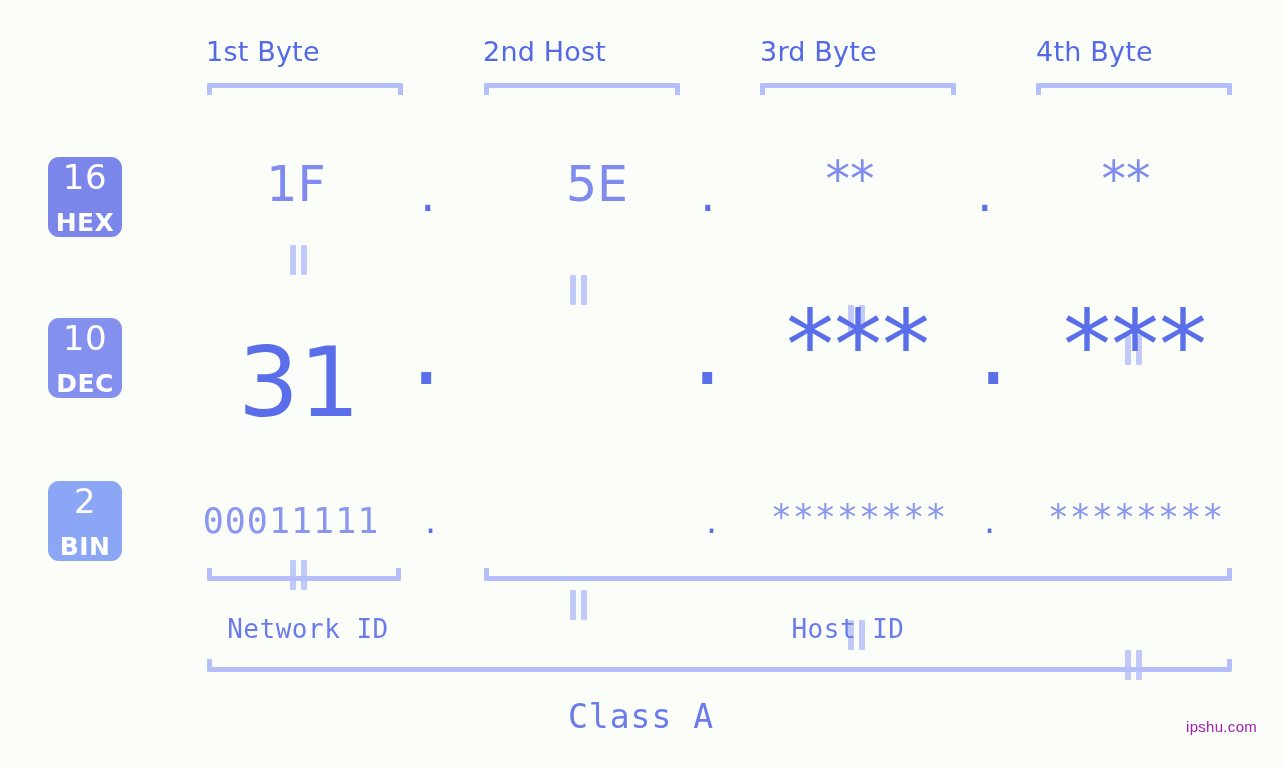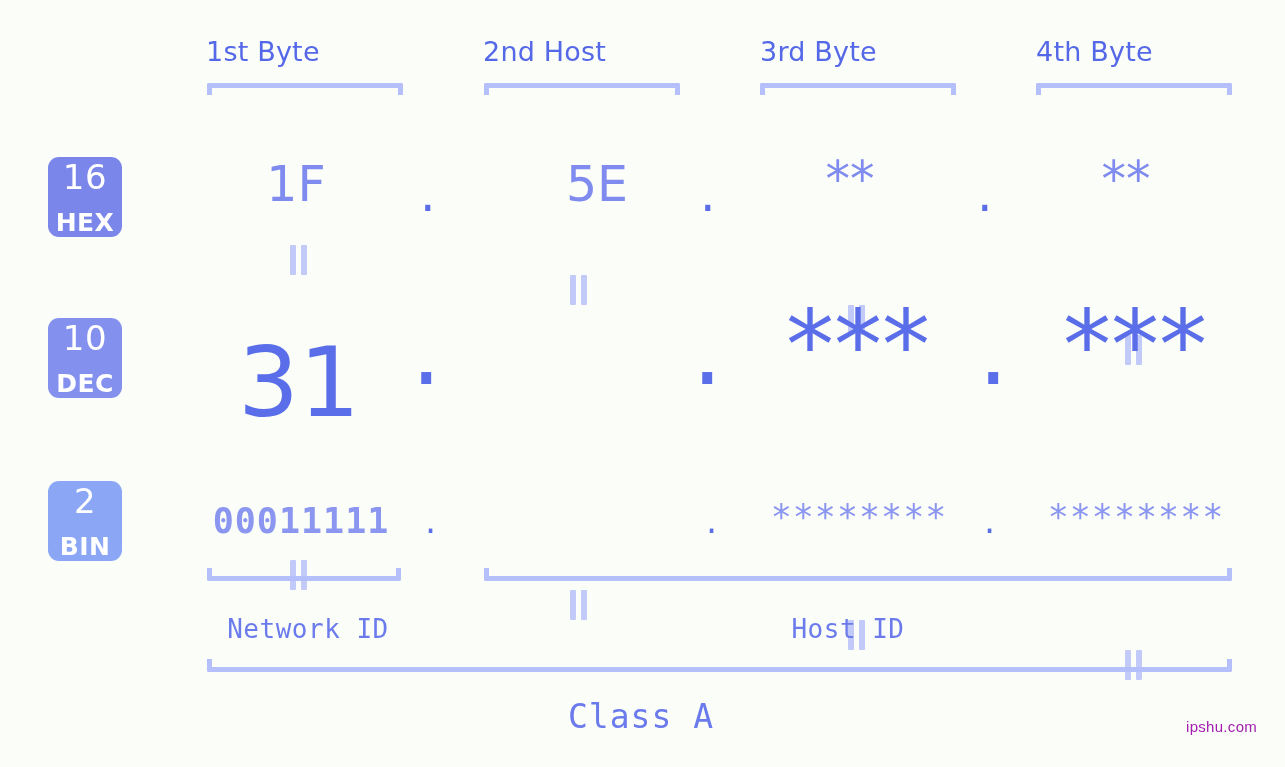--- a/index.html
+++ b/index.html
@@ -239,21 +239,21 @@
   <div class="abs eqmark" style="left:1123px; top:440px;">
       <i class="a"></i>
       <i class="b"></i>
     </div>
 
   <div class="abs badge" style="left:48px; top:481px; background:#8ba6f5;">
     <span class="num">2</span>
     <span class="nm">BIN</span>
   </div>
 
-  <div class="abs bin-val" style="left:201px; top:504px; width:200px;font-weight:bold;">00011111</div>
+  <div class="abs bin-val" style="left:191px; top:504px; width:200px;">00011111</div>
   <div class="abs bin-dot" style="left:425px; top:504px;">.</div>
 
   <div class="abs bin-dot" style="left:706px; top:504px;">.</div>
 
   <div class="abs bin-val" style="left:759px; top:500px; width:200px;">********</div>
   <div class="abs bin-dot" style="left:984px; top:504px;">.</div>
 
   <div class="abs bin-val" style="left:1036px; top:500px; width:200px;">********</div>
 
   <div class="abs bracket-bottom" style="left:207px; top:568px; width:194px;"></div>

